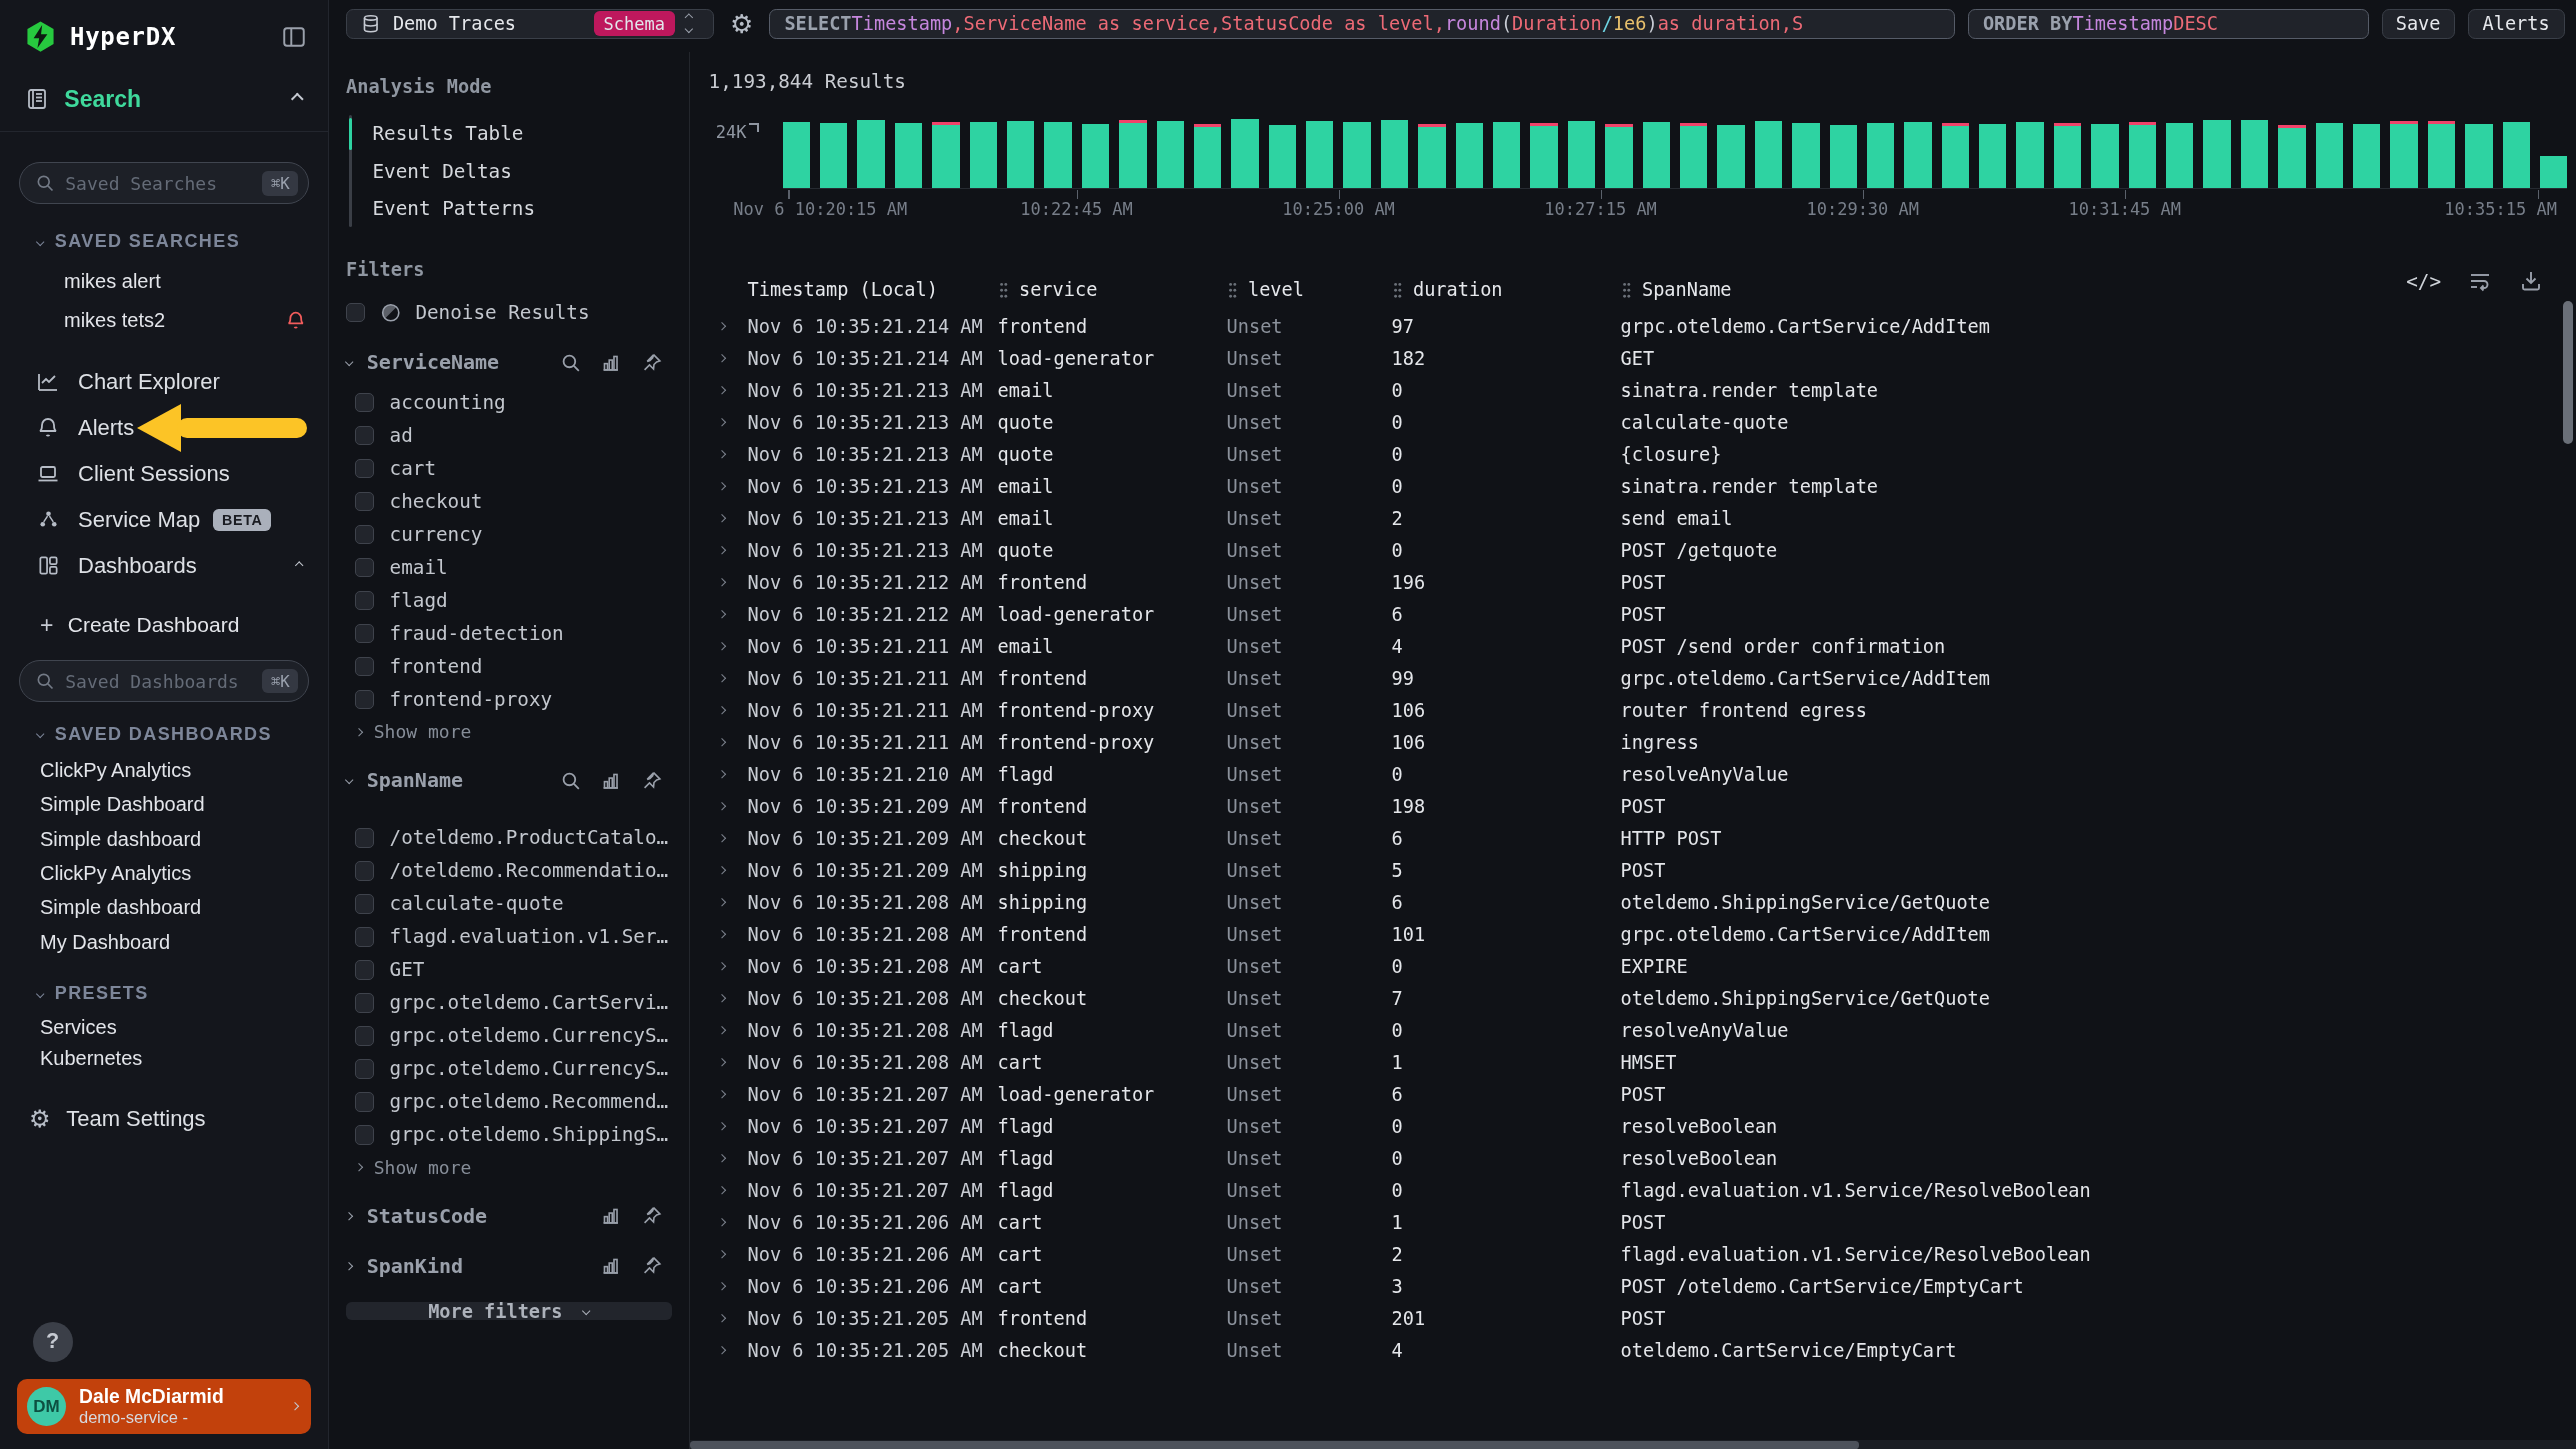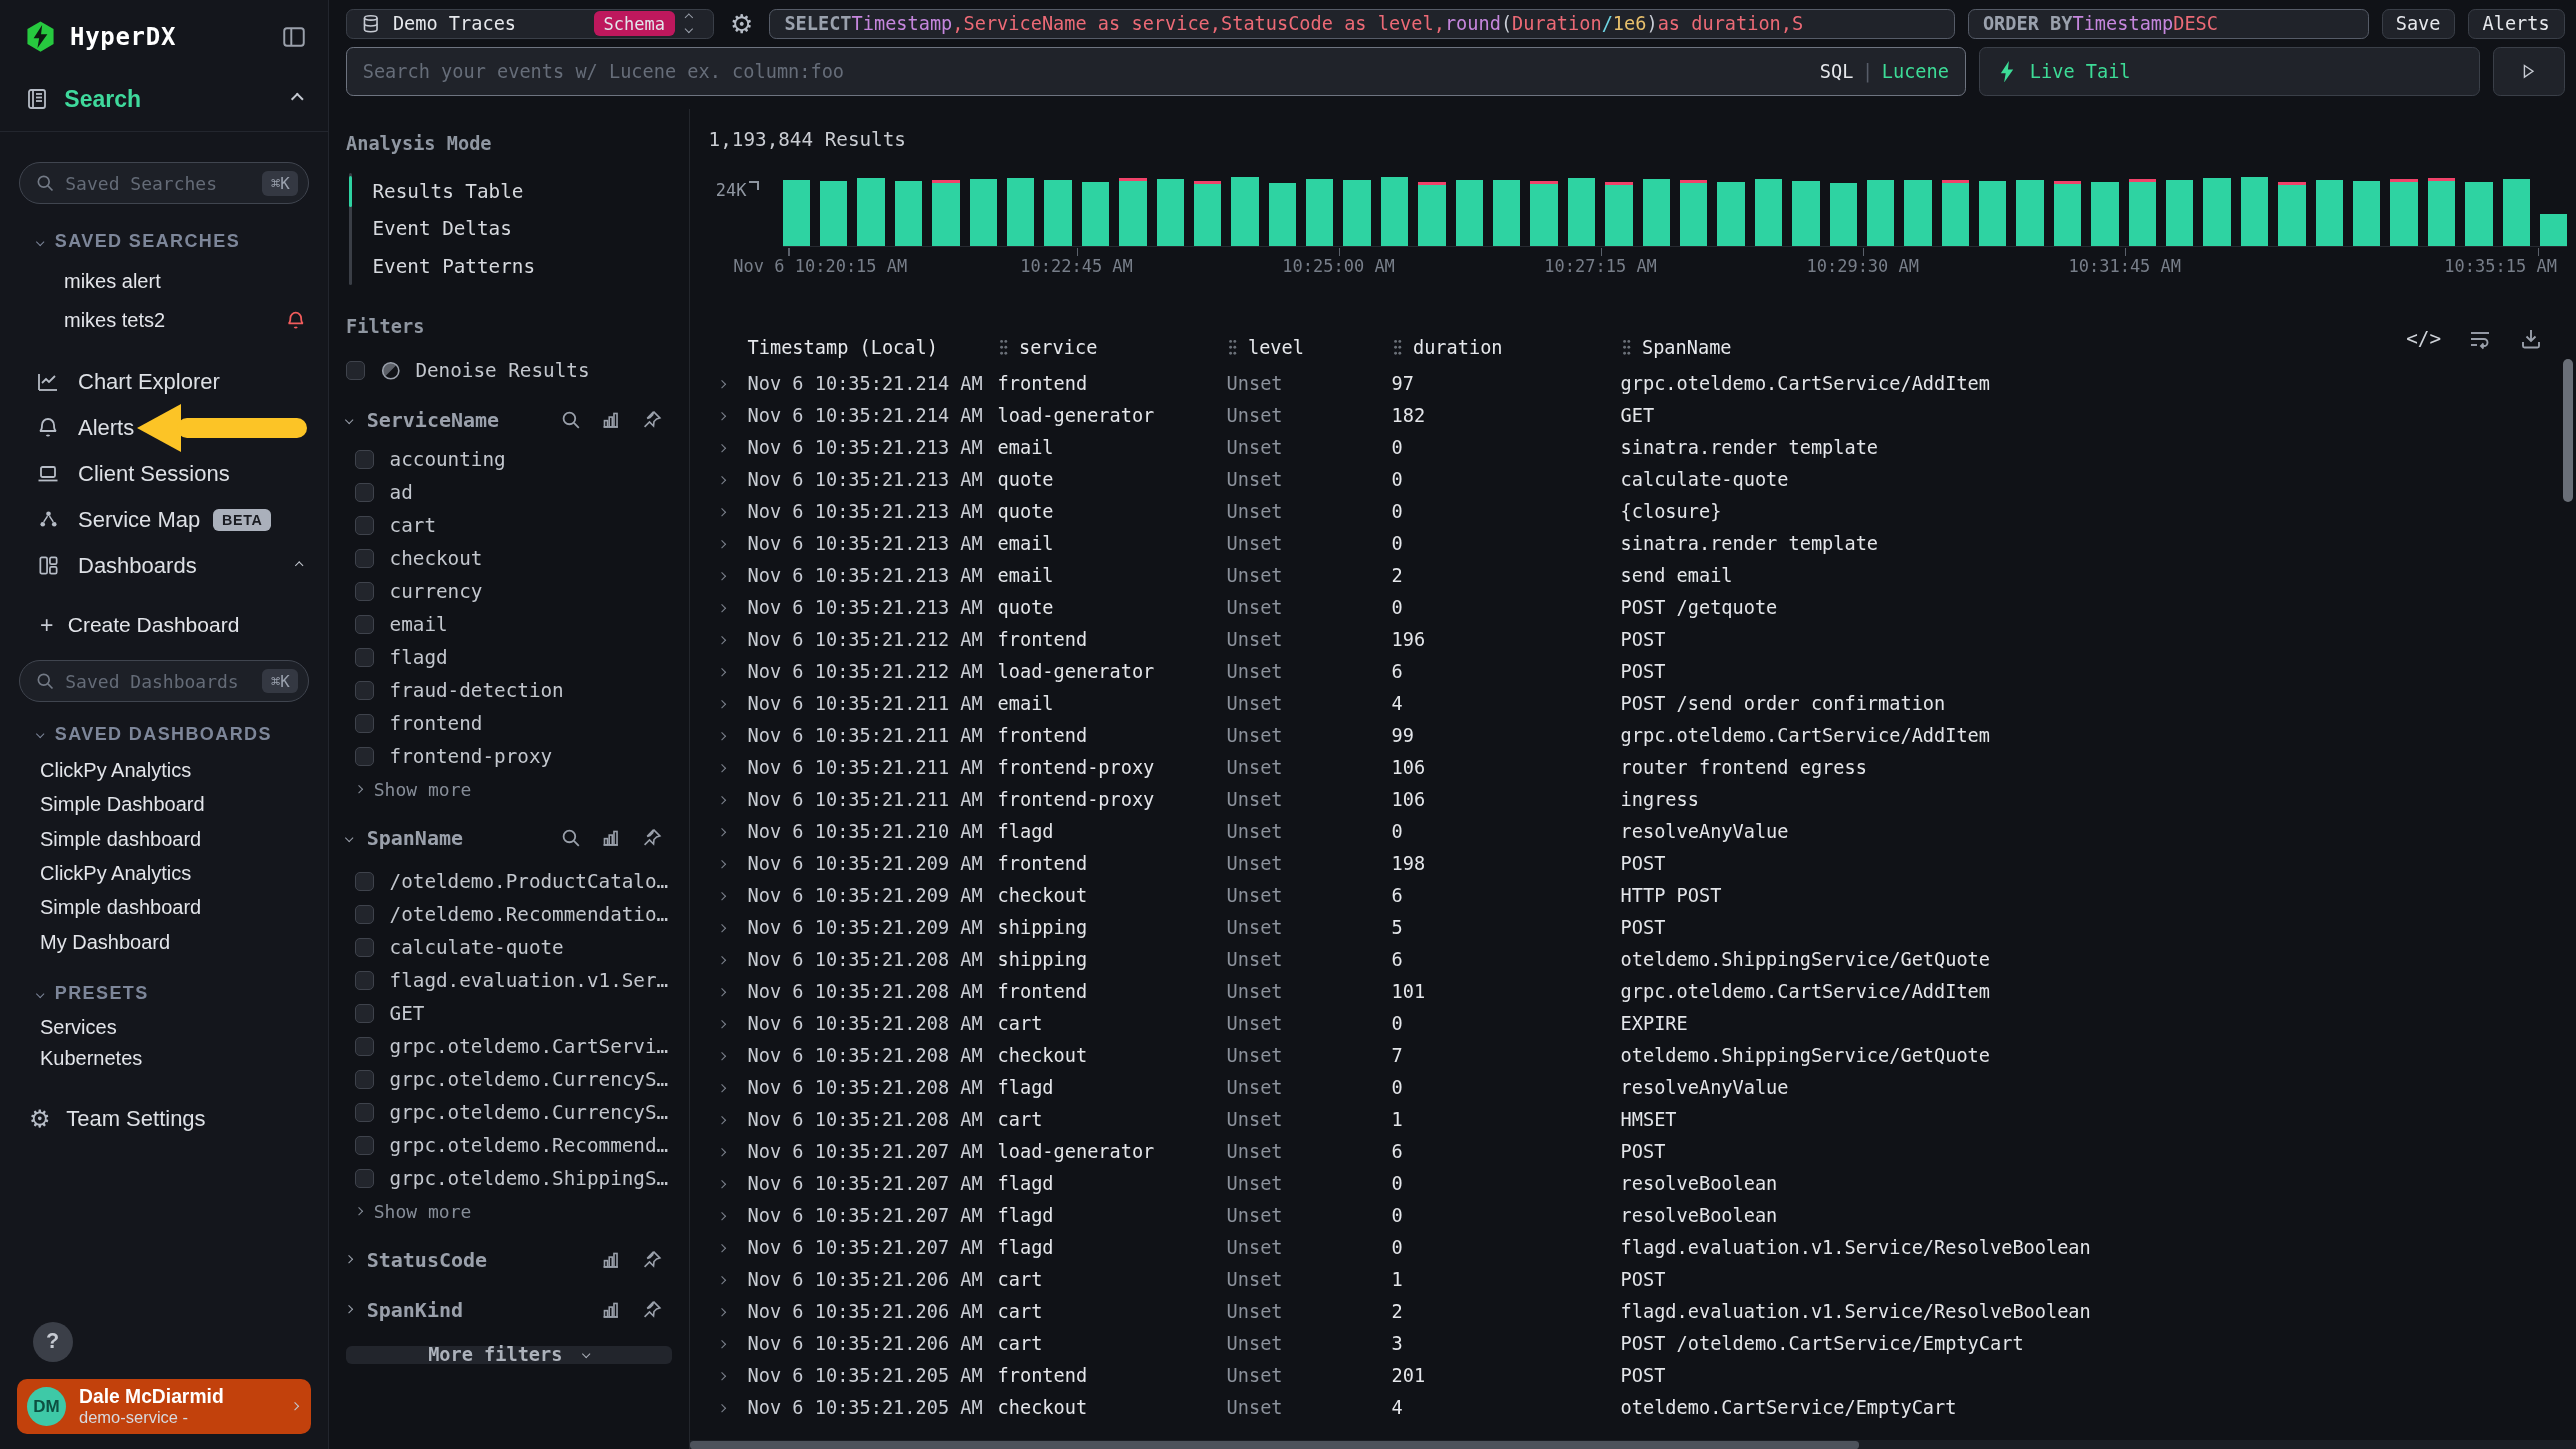--- a/index.html
+++ b/index.html
@@ -389,39 +389,20 @@
             <span class="c-field">S</span>
           </div>
         <div class="box orderby-box" id="orderby-line">
             <span class="c-kw">ORDER BY </span>
             <span class="c-ident">Timestamp</span>
             <span class="c-field"> DESC</span>
           </div>
         <div class="box btn save">Save</div>
         <div class="box btn alerts">Alerts</div>
       </div>
-      <div class="tb-row">
-        <div class="box search-box">
-          <span class="ph">Search your events w/ Lucene ex. column:foo</span>
-          <span class="mode-sql">SQL</span>
-          <span class="mode-div">|</span>
-          <span class="mode-lucene">Lucene</span>
-        </div>
-        <div class="box livetail">
-          <svg width="18.6" height="21.5" viewBox="0 0 14 20">
-            <path d="M8.5 0 1 11.5h4.5L4 20l8.5-12H7.6Z" fill="#3ddc97"></path>
-          </svg>
-          <span>Live Tail</span>
-        </div>
-        <div class="box playbtn">
-          <svg width="18.6" height="18.6" viewBox="0 0 24 24" fill="none" stroke="#c6cad2" stroke-width="1.8">
-            <path d="M7 4.5 18 12 7 19.5Z"></path>
-          </svg>
-        </div>
-      </div>
     </div>
 
     <div class="content">
 
       <div class="fpanel">
         <div class="ptitle">Analysis Mode</div>
         <div class="modes">
           <div class="mode-rail"></div>
           <div class="mode-list" id="mode-list">
               <div class="mode-item active">Results Table</div>
@@ -535,21 +516,21 @@
                     </svg>
                   </span>
                   <span class="icon-btn">
                     <svg width="21.5" height="21.5" viewBox="0 0 24 24" fill="none" stroke="currentColor" stroke-width="1.8">
                       <path d="M14 3l7 7-3.5 1-3 3L14 19l-4.5-4.5L4 20M9.5 14.5 5 19"></path>
                       <path d="M14 3l-1 3.5-3 3L7 10.5 14 3z"></path>
                     </svg>
                   </span>
                 </span>
               </div>
-              <div style="margin-top: 15px;">
+              <div style="margin-top: 29px;">
                 <div class="fitem">
                   <span class="cb"></span>
                   <span class="flabel">/oteldemo.ProductCatalo…</span>
                 </div>
                 <div class="fitem">
                   <span class="cb"></span>
                   <span class="flabel">/oteldemo.Recommendatio…</span>
                 </div>
                 <div class="fitem">
                   <span class="cb"></span>

